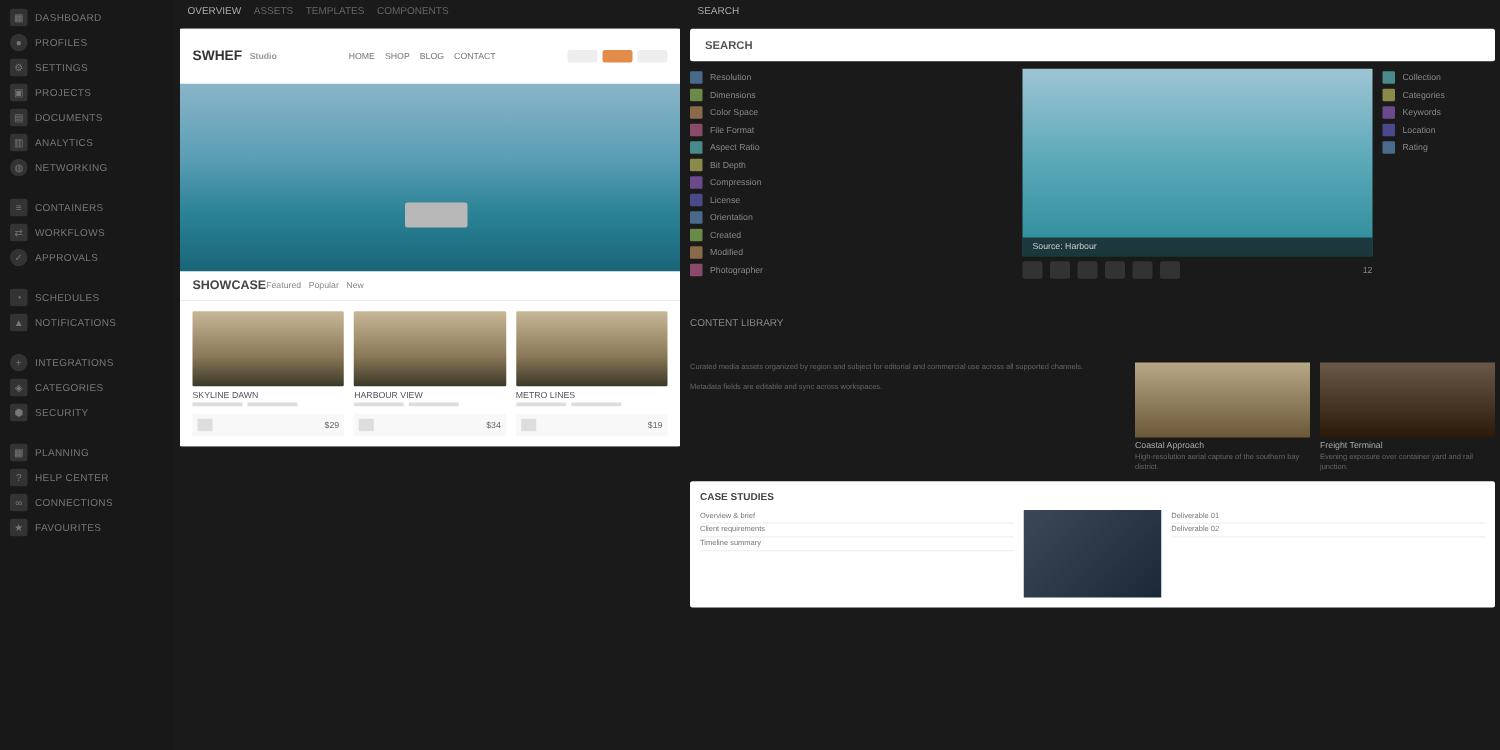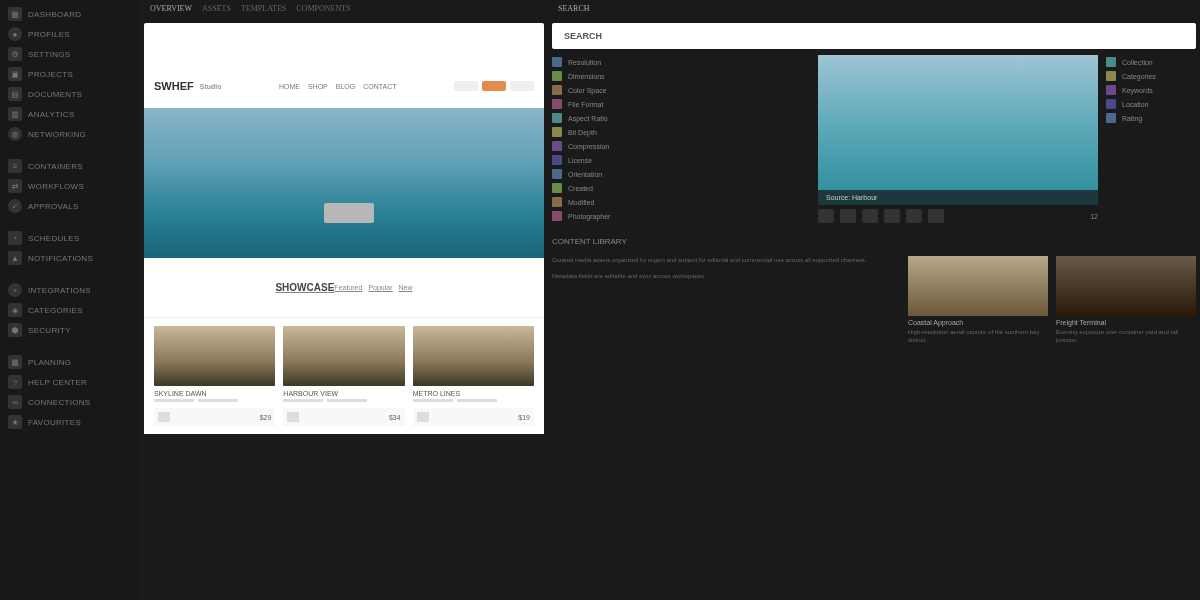--- a/index.html
+++ b/index.html
@@ -14,44 +14,44 @@
 .sidebar-label { font-size: 8px; text-transform: uppercase; letter-spacing: 0.3px; }
 .sidebar-spacer { height: 12px; }
 
 
 .main { flex: 1; display: flex; gap: 8px; padding: 0 4px; overflow: hidden; }
 .col-left { width: 400px; display: flex; flex-direction: column; gap: 6px; }
 .col-right { flex: 1; display: flex; flex-direction: column; gap: 6px; }
 
 
 .tabs { display: flex; gap: 10px; padding: 4px 6px; }
-.tab { font-size: 8px; color: #666; text-transform: uppercase; cursor: pointer; font-family: Liberation Serif, serif; }
+.tab { font-size: 8px; color: #666; text-transform: uppercase; cursor: pointer; }
 .tab.active { color: #aaa; }
 
 
 .card-white { background: #fff; border-radius: 2px; }
 
 
-.preview-header { display: flex; align-items: center; justify-content: space-between; padding: 16px 10px; background: #fff; margin-top: 41px; }
+.preview-header { display: flex; align-items: center; justify-content: space-between; padding: 16px 10px; background: #fff; }
 .brand { font-size: 11px; font-weight: bold; color: #333; display: flex; align-items: center; gap: 6px; }
 .brand-sub { font-size: 7px; color: #999; }
 .nav-row { display: flex; gap: 8px; }
 .nav-link { font-size: 7px; color: #777; text-transform: uppercase; }
 .nav-actions { display: flex; gap: 4px; align-items: center; }
 .pill { width: 24px; height: 10px; background: #eee; border-radius: 2px; }
 .pill.orange { background: #e38b4a; }
 
 
 .hero { height: 150px; background: linear-gradient(180deg, #8ab5c8 0%, #5a9eb5 40%, #2a8195 70%, #1a6578 100%); position: relative; }
 .hero::after { content: ""; position: absolute; bottom: 35px; left: 45%; width: 50px; height: 20px; background: #b8b8b8; border-radius: 2px; }
 .hero-right { height: 150px; background: linear-gradient(180deg, #9ec5d4 0%, #5aa8b8 50%, #2a8a98 100%); position: relative; width: 280px; }
 .hero-right-overlay { position: absolute; bottom: 0; left: 0; right: 0; background: rgba(20,20,20,0.7); padding: 4px 8px; font-size: 7px; color: #ccc; }
 
 
-.section-bar { display: flex; justify-content: center; align-items: center; padding: 24px 10px; background: #fff; border-bottom: 1px solid #eee; text-decoration: underline; }
+.section-bar { display: flex; justify-content: flex-start; align-items: center; padding: 6px 10px; background: #fff; border-bottom: 1px solid #eee; }
 .section-title { font-size: 10px; font-weight: bold; color: #444; text-transform: uppercase; }
 .section-links { display: flex; gap: 6px; font-size: 7px; color: #888; }
 
 
 .gray-bar { background: #f2f2f2; padding: 5px 10px; display: flex; justify-content: space-between; align-items: center; }
 .gray-label { font-size: 8px; color: #666; text-transform: uppercase; }
 
 
 .cards-row { display: flex; gap: 8px; padding: 8px 10px; background: #fff; }
 .thumb-card { flex: 1; }
@@ -77,21 +77,21 @@
 .search-label { font-size: 9px; color: #555; text-transform: uppercase; font-weight: bold; }
 
 
 .details-row { display: flex; gap: 8px; }
 .detail-list { flex: 1; }
 .detail-item { display: flex; align-items: center; gap: 6px; padding: 2px 0; }
 .detail-swatch { width: 10px; height: 10px; border-radius: 1px; flex-shrink: 0; }
 .detail-text { font-size: 7px; color: #888; }
 
 
-.r-section-title { font-size: 8px; color: #888; text-transform: uppercase; margin: 4px 0; }
+.r-section-title { font-size: 8px; color: #888; text-transform: uppercase; margin: 21px 0; }
 .r-two-col { display: flex; gap: 10px; }
 .r-text-col { flex: 1; }
 .r-text-line { font-size: 6px; color: #666; line-height: 1.6; }
 .r-thumb-col { display: flex; gap: 8px; }
 .r-thumb-card { width: 140px; }
 .r-thumb { height: 60px; background: linear-gradient(180deg, #b8a888 0%, #6a5838 100%); }
 .r-thumb-title { font-size: 7px; color: #aaa; margin-top: 3px; }
 .r-thumb-meta { font-size: 6px; color: #666; line-height: 1.4; margin-top: 2px; }
 
 
@@ -391,16 +391,31 @@
           </div>
           <div class="r-thumb-card">
             <div class="r-thumb" style="background:linear-gradient(180deg,#6a5848,#2a1808)"></div>
             <div class="r-thumb-title">Freight Terminal</div>
             <div class="r-thumb-meta">Evening exposure over container yard and rail junction.</div>
           </div>
         </div>
       </div>
 
       <div class="bottom-panels">
+        <div class="panel-light">
+          <div class="panel-title">Case Studies</div>
+          <div class="panel-row">
+            <div style="flex:1">
+              <div class="panel-list-item">Overview &amp; brief</div>
+              <div class="panel-list-item">Client requirements</div>
+              <div class="panel-list-item">Timeline summary</div>
+            </div>
+            <div class="dark-thumb" style="width:110px;height:70px"></div>
+            <div style="flex:1">
+              <div class="panel-list-item">Deliverable 01</div>
+              <div class="panel-list-item">Deliverable 02</div>
+            </div>
+          </div>
+        </div>
       </div>
     </div>
   </div>
 </div>
 
 </body></html>

